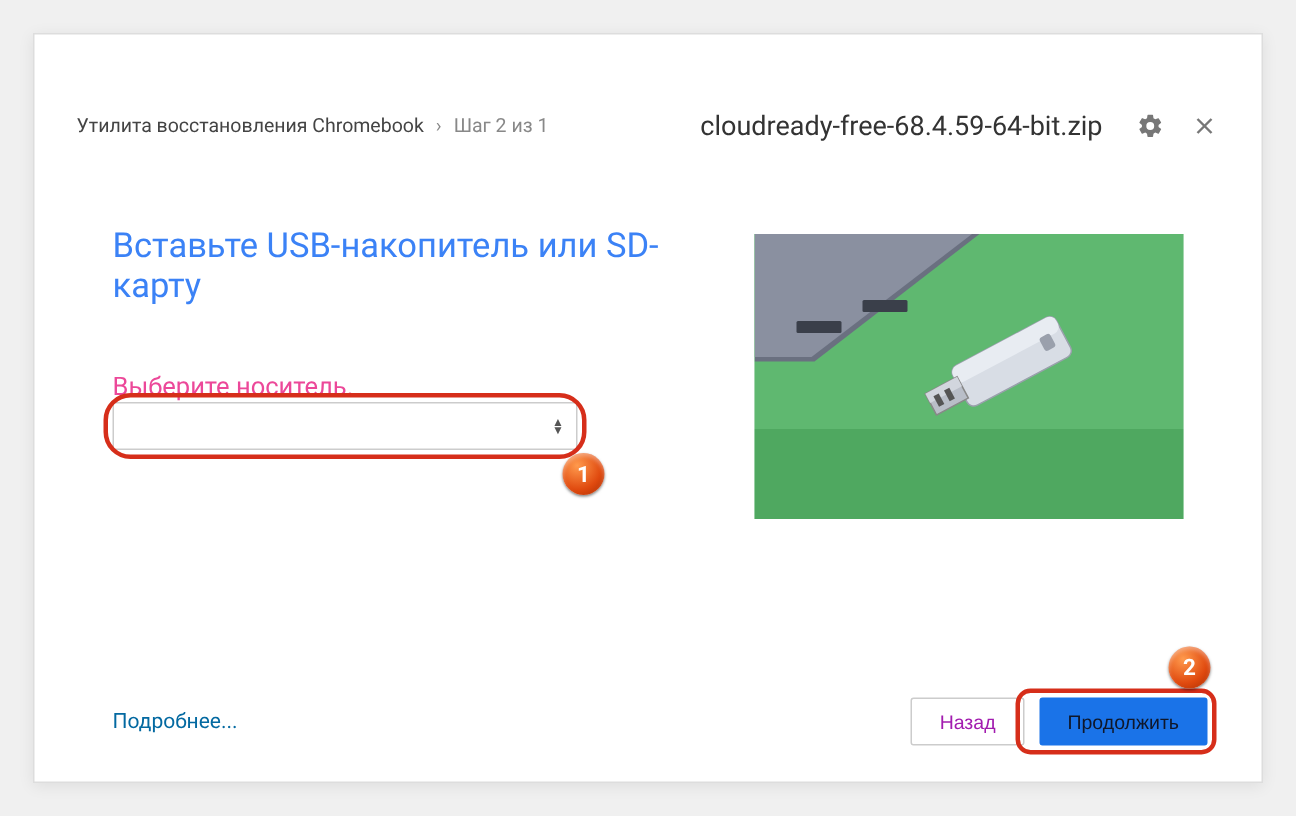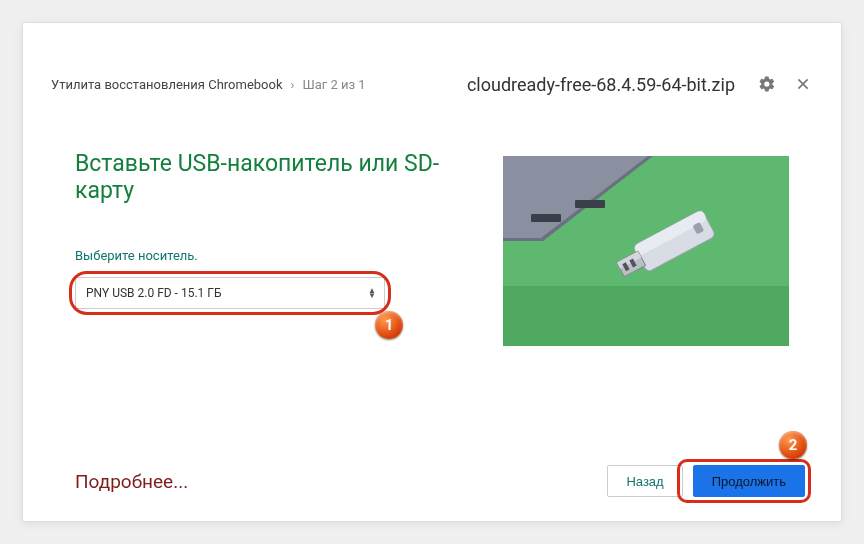--- a/index.html
+++ b/index.html
@@ -44,27 +44,26 @@
     padding: 40px 52px 0 52px;
     display: flex;
   }
   .left {
     flex: 1;
     padding-right: 20px;
   }
   .heading {
     font-size: 23px;
     font-weight: 400;
-    color: #15803d;
+    color: #3b82f6;
     margin-bottom: 44px;
   }
   .label {
-    font-size: 13px;
-    color: #0f766e;
-    margin-bottom: 14px;
+    font-size: 17px;
+    color: #ec4899;
   }
   .select-wrap {
     position: relative;
     width: 310px;
   }
   .select {
     width: 100%;
     height: 32px;
     border: 1px solid #ccc;
     background: #fff;
@@ -127,32 +126,32 @@
   }
   .footer {
     position: absolute;
     bottom: 24px;
     left: 52px;
     right: 36px;
     display: flex;
     align-items: center;
   }
   .more-link {
-    color: #7f1d1d;
-    font-size: 19px;
+    color: #0369a1;
+    font-size: 14px;
     cursor: pointer;
   }
   .footer .spacer { flex: 1; }
   .btn {
     height: 32px;
     padding: 0 18px;
     font-size: 13px;
     border: 1px solid #ccc;
     background: #fff;
-    color: #0f766e;
+    color: #a21caf;
     cursor: pointer;
     border-radius: 2px;
     margin-left: 10px;
     display: inline-flex;
     align-items: center;
     justify-content: center;
   }
   .btn-primary {
     background: #1a73e8;
     border-color: #1a73e8;
@@ -193,21 +192,20 @@
       </svg>
     </div>
   </div>
 
   <div class="content">
     <div class="left">
       <h1 class="heading">Вставьте USB-накопитель или SD-карту</h1>
       <div class="label">Выберите носитель.</div>
       <div class="select-wrap">
         <div class="select">
-          <span>PNY USB 2.0 FD - 15.1 ГБ</span>
           <span class="arrows">
             <span>▲</span>
               <span>▼</span>
           </span>
         </div>
         <div class="highlight-ring ring1"></div>
         <div class="badge badge1">1</div>
       </div>
     </div>
     <div class="right">

